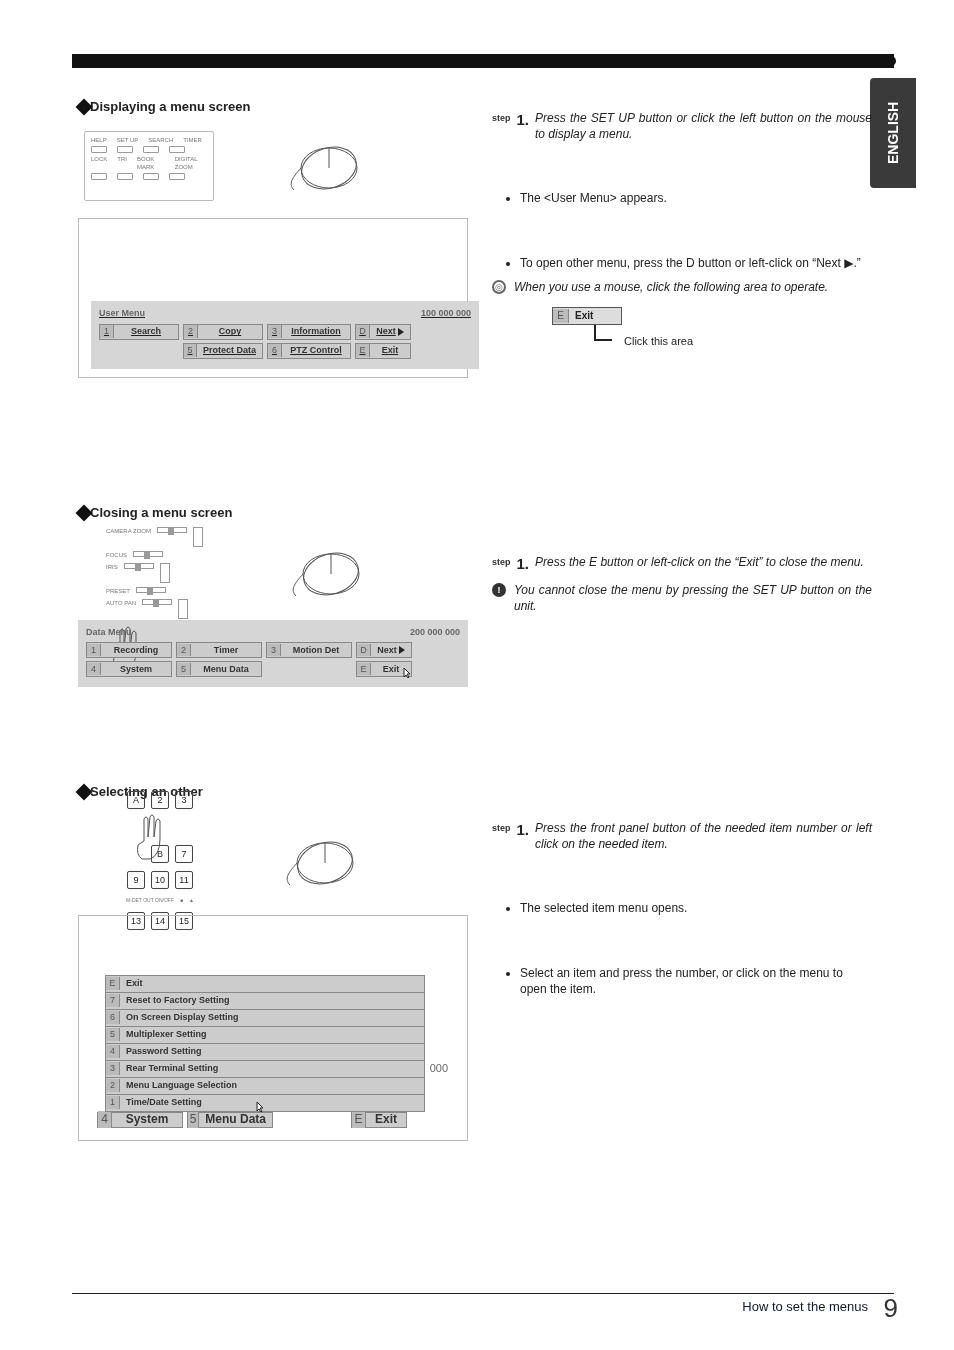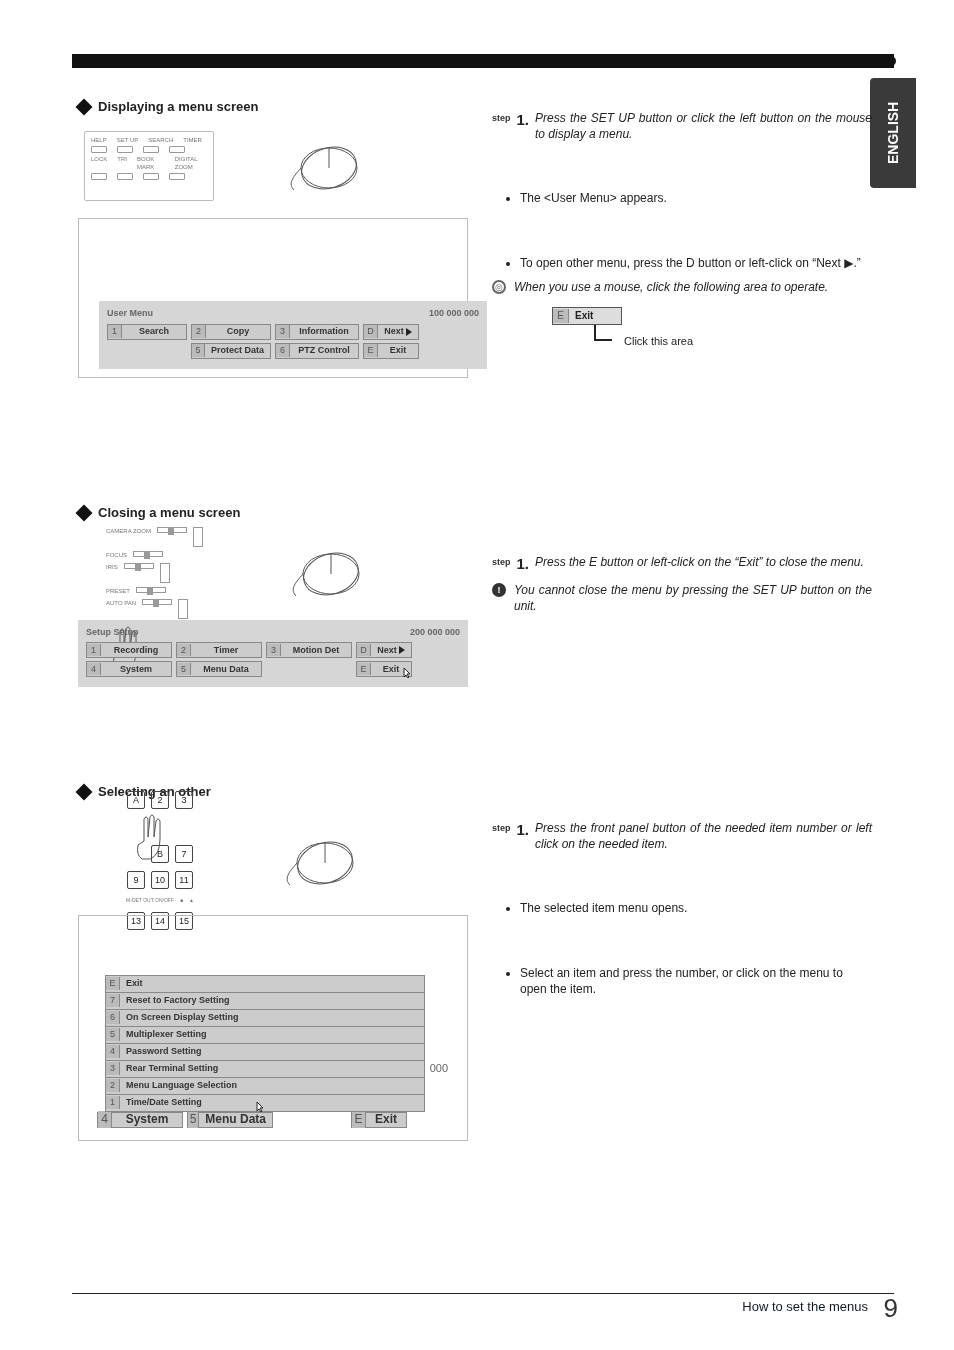--- a/index.html
+++ b/index.html
@@ -43,21 +43,21 @@
   }
   .col-left {
     position: absolute;
     left: 78px; width: 390px;
   }
   .col-right {
     position: absolute;
     left: 492px; width: 380px;
   }
   .section-head {
-    display: flex; align-items: center; gap: 8px;
+    display: flex; align-items: center; gap: 0;
     font-weight: bold; font-size: 13px;
     margin-bottom: 8px;
   }
   .diamond {
     width: 12px; height: 12px;
     background: #111;
     transform: rotate(45deg);
   }
 
   
@@ -256,21 +256,21 @@
     <div class="mouse-sketch">
       <svg viewBox="0 0 80 56">
           <ellipse cx="45" cy="30" rx="28" ry="20" fill="none" stroke="#555"></ellipse>
           <path d="M17 30 C 8 40, 4 46, 10 52" fill="none" stroke="#555"></path>
           <line x1="45" y1="10" x2="45" y2="30" stroke="#555"></line>
           <ellipse cx="45" cy="30" rx="28" ry="20" fill="none" stroke="#555" transform="rotate(-18 45 30)"></ellipse>
         </svg>
     </div>
   </div>
   <div class="illus-box" style="height:160px;">
-    <div class="menu-table" style="position:absolute;bottom:8px;left:20px;right:8px;">
+    <div class="menu-table" style="position:absolute;bottom:8px;left:12px;right:8px;text-decoration:underline;">
       <div class="menu-title-row">
         <span>User Menu</span>
         <span>100 000 000</span>
       </div>
       <div class="menu-row">
         <div class="menu-cell" style="width:80px">
             <span class="menu-num">1</span>
             <span class="menu-lab">Search</span>
           </div>
         <div class="menu-cell" style="width:80px">
@@ -370,21 +370,21 @@
       <svg viewBox="0 0 80 56">
           <ellipse cx="45" cy="30" rx="28" ry="20" fill="none" stroke="#555"></ellipse>
           <path d="M17 30 C 8 40, 4 46, 10 52" fill="none" stroke="#555"></path>
           <line x1="45" y1="10" x2="45" y2="30" stroke="#555"></line>
           <ellipse cx="45" cy="30" rx="28" ry="20" fill="none" stroke="#555" transform="rotate(-18 45 30)"></ellipse>
         </svg>
     </div>
   </div>
   <div class="menu-table">
     <div class="menu-title-row">
-      <span>Setup Setup</span>
+      <span>Data Menu</span>
       <span>200 000 000</span>
     </div>
     <div class="menu-row">
       <div class="menu-cell" style="width:86px">
           <span class="menu-num">1</span>
           <span class="menu-lab">Recording</span>
         </div>
       <div class="menu-cell" style="width:86px">
           <span class="menu-num">2</span>
           <span class="menu-lab">Timer</span>

